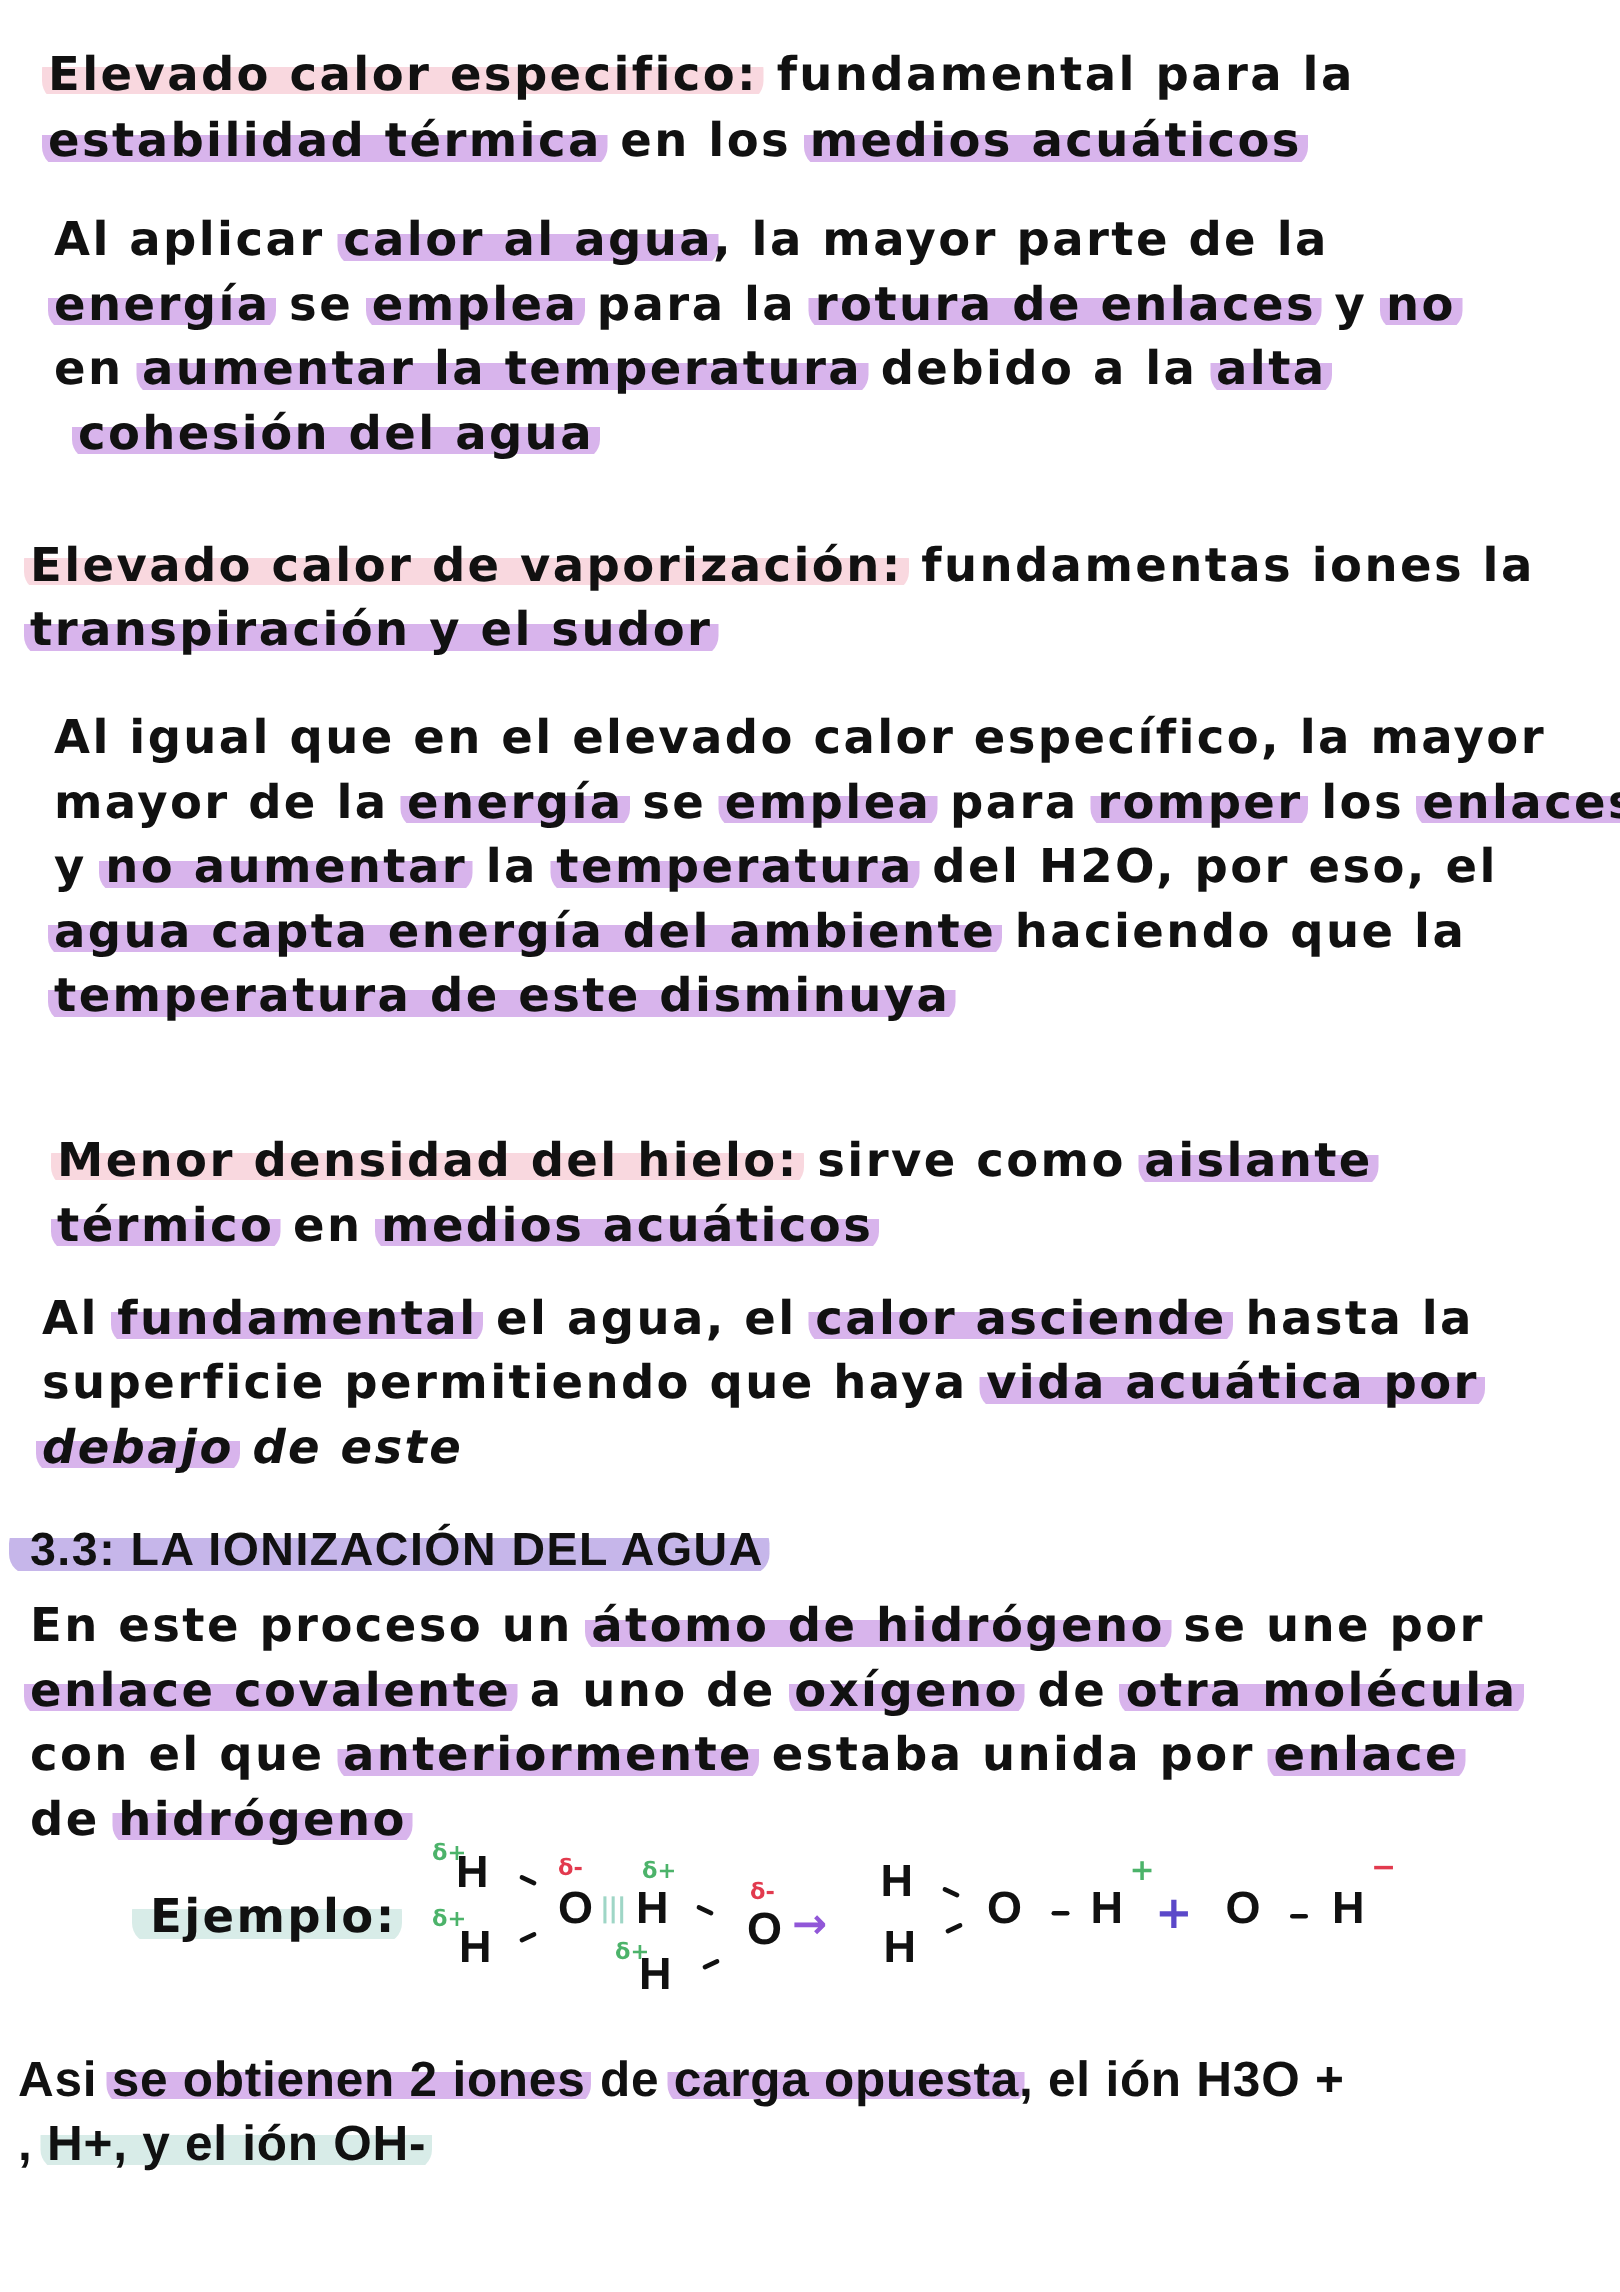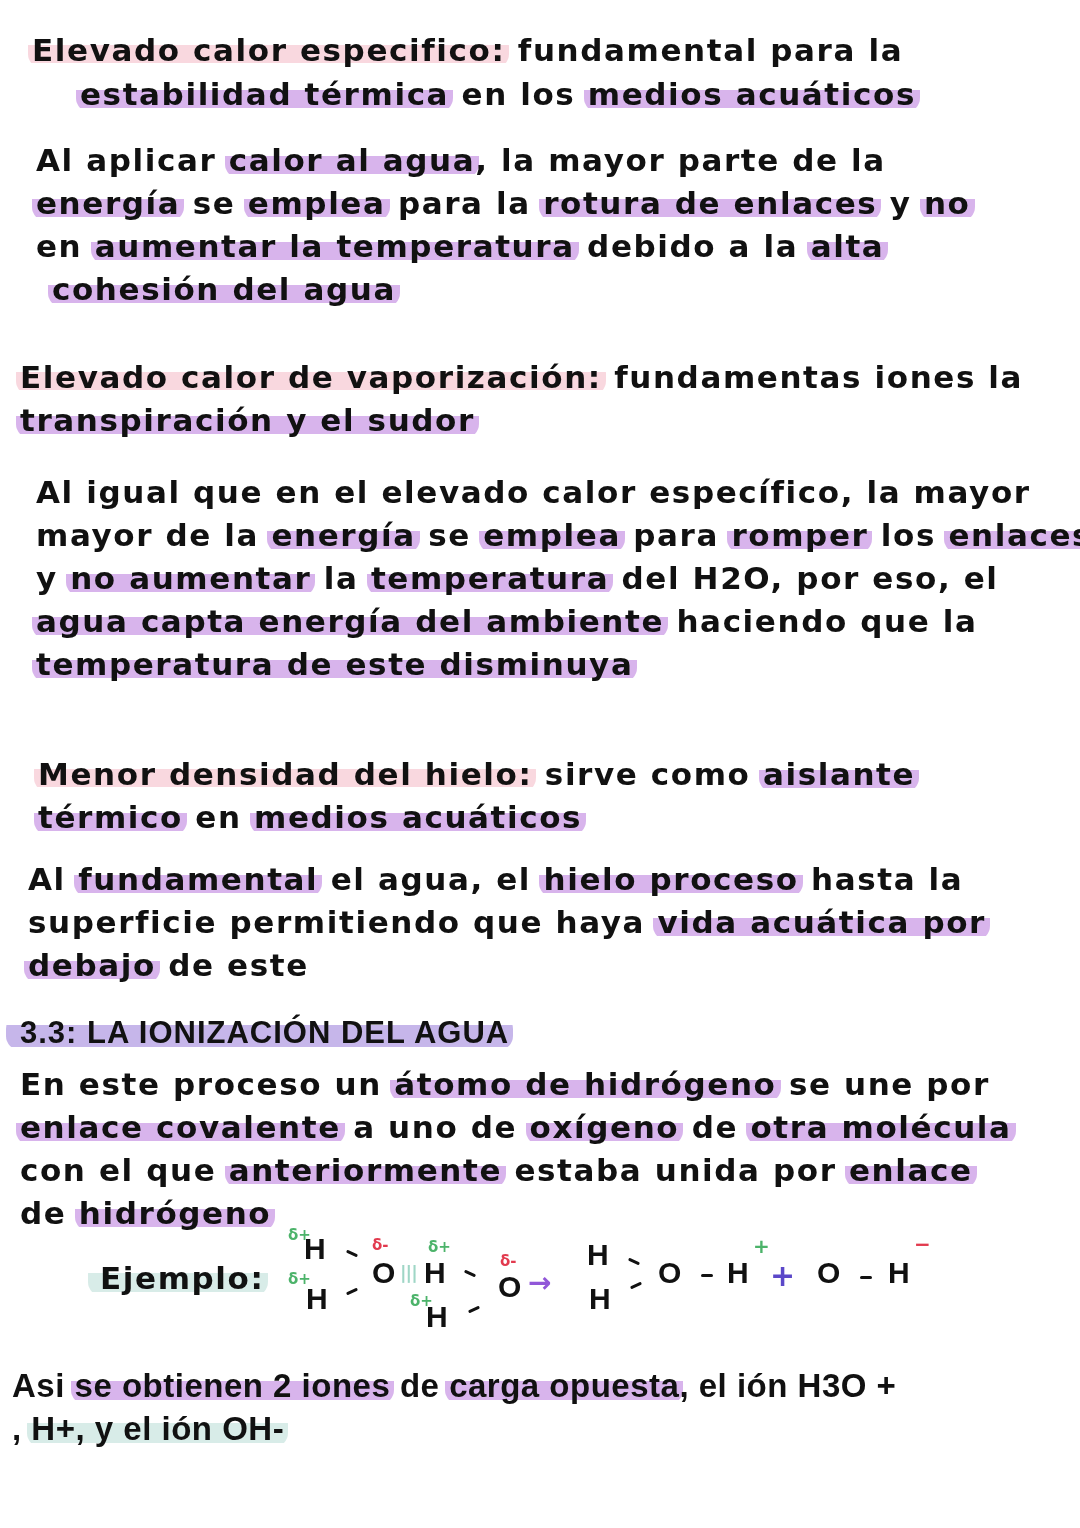--- a/index.html
+++ b/index.html
@@ -39,43 +39,43 @@
     .hbond { position: absolute; font-size: 18px; color: #9fd6c6; letter-spacing: -1px; font-family: "DejaVu Sans", sans-serif; }
     .arrow { position: absolute; color: #9157d8; font-size: 28px; font-family: "DejaVu Sans", sans-serif; }
     .plus-op { position: absolute; color: #5b48c9; font-size: 30px; font-family: "DejaVu Sans", sans-serif; }
     .charge { position: absolute; font-size: 20px; font-family: "DejaVu Sans", sans-serif; font-weight: bold; }
   </style>
 </head>
 <body>
 
 <div>
   <div class="line" style="left:32px; top:30px;"><span class="hl hl-pink">Elevado calor especifico:</span><span> fundamental para la</span></div>
-  <div class="line" style="left:32px; top:74px;margin-left:48px;"><span class="hl">estabilidad térmica</span><span> en los </span><span class="hl">medios acuáticos</span></div>
+  <div class="line" style="left:32px; top:74px;"><span class="hl">estabilidad térmica</span><span> en los </span><span class="hl">medios acuáticos</span></div>
   <div class="line" style="left:36px; top:140px;"><span>Al aplicar </span><span class="hl">calor al agua</span><span>, la mayor parte de la</span></div>
   <div class="line" style="left:36px; top:183px;"><span class="hl">energía</span><span> se </span><span class="hl">emplea</span><span> para la </span><span class="hl">rotura de enlaces</span><span> y </span><span class="hl">no</span></div>
   <div class="line" style="left:36px; top:226px;"><span>en </span><span class="hl">aumentar la temperatura</span><span> debido a la </span><span class="hl">alta</span></div>
   <div class="line" style="left:52px; top:269px;"><span class="hl">cohesión del agua</span></div>
 </div>
 
 <div>
   <div class="line" style="left:20px; top:357px;"><span class="hl hl-pink">Elevado calor de vaporización:</span><span> fundamentas iones la</span></div>
   <div class="line" style="left:20px; top:400px;"><span class="hl">transpiración y el sudor</span></div>
   <div class="line" style="left:36px; top:472px;"><span>Al igual que en el elevado calor específico, la mayor</span></div>
   <div class="line" style="left:36px; top:515px;"><span>mayor de la </span><span class="hl">energía</span><span> se </span><span class="hl">emplea</span><span> para </span><span class="hl">romper</span><span> los </span><span class="hl">enlaces</span></div>
   <div class="line" style="left:36px; top:558px;"><span>y </span><span class="hl">no aumentar</span><span> la </span><span class="hl">temperatura</span><span> del H2O, por eso, el</span></div>
   <div class="line" style="left:36px; top:601px;"><span class="hl">agua capta energía del ambiente</span><span> haciendo que la</span></div>
   <div class="line" style="left:36px; top:644px;"><span class="hl">temperatura de este disminuya</span></div>
 </div>
 
 <div>
   <div class="line" style="left:38px; top:754px;"><span class="hl hl-pink">Menor densidad del hielo:</span><span> sirve como </span><span class="hl">aislante</span></div>
   <div class="line" style="left:38px; top:797px;"><span class="hl">térmico</span><span> en </span><span class="hl">medios acuáticos</span></div>
-  <div class="line" style="left:28px; top:859px;"><span>Al </span><span class="hl">fundamental</span><span> el agua, el </span><span class="hl">hielo proceso</span><span> hasta la</span></div>
+  <div class="line" style="left:28px; top:859px;"><span>Al </span><span class="hl">fundamental</span><span> el agua, el </span><span class="hl">calor asciende</span><span> hasta la</span></div>
   <div class="line" style="left:28px; top:902px;"><span>superficie permitiendo que haya </span><span class="hl">vida acuática por</span></div>
-  <div class="line" style="left:28px; top:945px;"><span class="hl">debajo</span><span> de este</span></div>
+  <div class="line" style="left:28px; top:945px;font-style:italic;"><span class="hl">debajo</span><span> de este</span></div>
 </div>
 
 <div>
   <div class="line heading" style="left:20px; top:1013px;">
     <span class="hl hl-lav" style="padding-left:14px; margin-left:-14px;">3.3: LA IONIZACIÓN DEL AGUA</span>
   </div>
   <div class="line" style="left:20px; top:1064px;"><span>En este proceso un </span><span class="hl">átomo de hidrógeno</span><span> se une por</span></div>
   <div class="line" style="left:20px; top:1107px;"><span class="hl">enlace covalente</span><span> a uno de </span><span class="hl">oxígeno</span><span> de </span><span class="hl">otra molécula</span></div>
   <div class="line" style="left:20px; top:1150px;"><span>con el que </span><span class="hl">anteriormente</span><span> estaba unida por </span><span class="hl">enlace</span></div>
   <div class="line" style="left:20px; top:1193px;"><span>de </span><span class="hl">hidrógeno</span></div>

